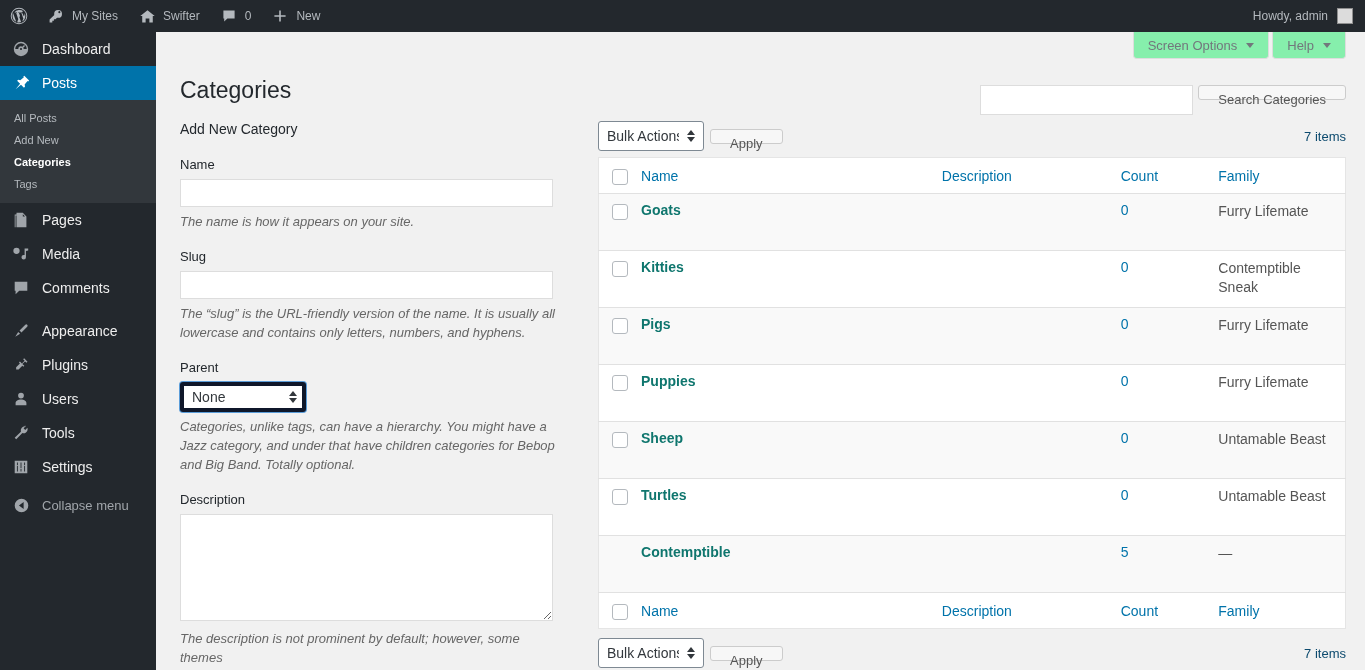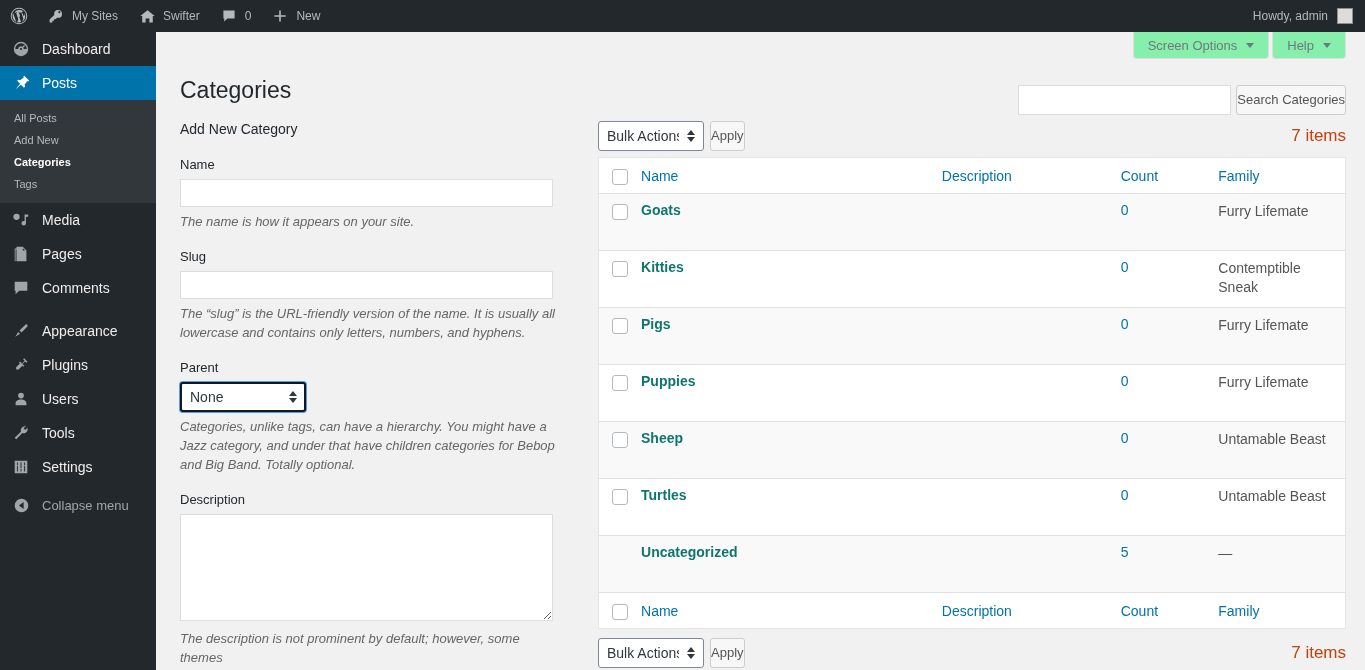--- a/index.html
+++ b/index.html
@@ -82,38 +82,38 @@
   }
 
   
   .search-box { position:absolute; top:53px; right:19px; display:flex; gap:5px; }
   .search-box input {
     width:213px; height:30px; padding:0 8px; border:1px solid #ddd;
     background:#fff; font-size:14px; color:#32373c; border-radius:0;
     font-family:"Liberation Sans", sans-serif;
   }
   .btn {
-    height:30px; padding:0 0; background:#f7f7f7; border:1px solid #ccc;
+    height:15px; padding:0 19px; background:#f7f7f7; border:1px solid #ccc;
     border-radius:3px; color:#555; font-size:13px; cursor:pointer;
     font-family:"Liberation Sans", sans-serif; line-height:28px;
   }
 
   
   .col-left { position:absolute; top:89px; left:20px; width:382px; }
   .form-head { font-size:14px; font-weight:normal; color:#23282d; margin:0 0 20px 0; }
   .f-label { display:block; font-size:13px; color:#23282d; margin-bottom:7px; }
   .f-row { margin-bottom:18px; }
   .f-input {
     width:373px; height:28px; padding:0 8px; border:1px solid #ddd;
     background:#fff; font-size:14px; color:#32373c;
     font-family:"Liberation Sans", sans-serif;
   }
   .f-help { font-style:italic; font-size:13px; color:#666; line-height:19px; margin-top:5px; }
   .f-select {
-    width:126px; height:30px; padding:0 24px 0 8px; border:2px solid #0f172a;
+    width:126px; height:30px; padding:0 24px 0 8px; border:4px solid #0f172a;
     background:#fff; font-size:14px; color:#32373c; border-radius:3px;
     appearance:none; -webkit-appearance:none; position:relative;
     font-family:"Liberation Sans", sans-serif;
     box-shadow:0 0 0 1px #5b9dd9;
   }
   .select-wrap { position:relative; display:inline-block; }
   .select-arrows {
     position:absolute; right:9px; top:50%; transform:translateY(-50%);
     display:flex; flex-direction:column; gap:2px; pointer-events:none;
   }
@@ -130,21 +130,21 @@
   
   .col-right { position:absolute; top:89px; left:438px; width:748px; }
   .tablenav { display:flex; align-items:center; height:30px; }
   .bulk-select {
     height:30px; width:106px; padding:0 24px 0 8px; border:1px solid #7e8993;
     background:#fff; font-size:14px; color:#32373c; border-radius:3px;
     appearance:none; -webkit-appearance:none;
     font-family:"Liberation Sans", sans-serif;
   }
   .apply-btn { margin-left:6px; }
-  .items-count { margin-left:auto; font-size:17px; color:#c2410c; }
+  .items-count { margin-left:auto; font-size:13px; color:#0c4a6e; }
 
   table.wp-list { width:748px; border-collapse:collapse; background:#fff;
                   border:1px solid #e5e5e5; margin-top:6px; }
   table.wp-list th, table.wp-list td {
     text-align:left; padding:8px 10px; font-size:14px; vertical-align:top;
   }
   table.wp-list thead th, table.wp-list tfoot th {
     color:#0073aa; font-weight:400; line-height:18px; height:35px; padding-top:9px;
   }
   table.wp-list tfoot th { border-top:1px solid #e1e1e1; }
@@ -239,33 +239,33 @@
   <div class="submenu">
     <span class="sub">All Posts</span>
     <span class="sub">Add New</span>
     <span class="sub current">Categories</span>
     <span class="sub">Tags</span>
   </div>
 
   <div class="menu-top">
     <span class="m-ico">
       <svg width="18" height="18" viewBox="0 0 20 20">
+          <path d="M5 2h7l4 4v12H5zm7 1.5V6h2.5zM3 4v14h1V5h1V4z"></path>
+        </svg>
+    </span>
+    <span>Pages</span>
+  </div>
+
+  <div class="menu-top">
+    <span class="m-ico">
+      <svg width="18" height="18" viewBox="0 0 20 20">
           <path d="M5 3a3.5 3.5 0 1 0 3.5 3.5A3.5 3.5 0 0 0 5 3zm9 1v7.2a2.6 2.6 0 0 0-1-.2 2.5 2.5 0 1 0 2.5 2.5V6.7l2.5-.7V4z"></path>
         </svg>
     </span>
     <span>Media</span>
-  </div>
-
-  <div class="menu-top">
-    <span class="m-ico">
-      <svg width="18" height="18" viewBox="0 0 20 20">
-          <path d="M5 2h7l4 4v12H5zm7 1.5V6h2.5zM3 4v14h1V5h1V4z"></path>
-        </svg>
-    </span>
-    <span>Pages</span>
   </div>
 
   <div class="menu-top">
     <span class="m-ico">
       <svg width="18" height="18" viewBox="0 0 20 20">
           <path d="M3 3h14v10H8l-4 4v-4H3z"></path>
         </svg>
     </span>
     <span>Comments</span>
   </div>
@@ -461,21 +461,21 @@
             <td class="col-cb">
               <span class="cbx"></span>
             </td>
             <td class="col-name row-name"><a href="#">Turtles</a></td>
             <td class="col-desc"></td>
             <td class="col-count"><a href="#" class="count-link">0</a></td>
             <td class="col-family family-text">Untamable Beast</td>
           </tr>
           <tr class="alt">
             <td class="col-cb"></td>
-            <td class="col-name row-name"><a href="#">Uncategorized</a></td>
+            <td class="col-name row-name"><a href="#">Contemptible</a></td>
             <td class="col-desc"></td>
             <td class="col-count"><a href="#" class="count-link">5</a></td>
             <td class="col-family family-text">—</td>
           </tr>
         </tbody>
       <tfoot>
         <tr>
           <th class="col-cb">
             <span class="cbx"></span>
           </th>

